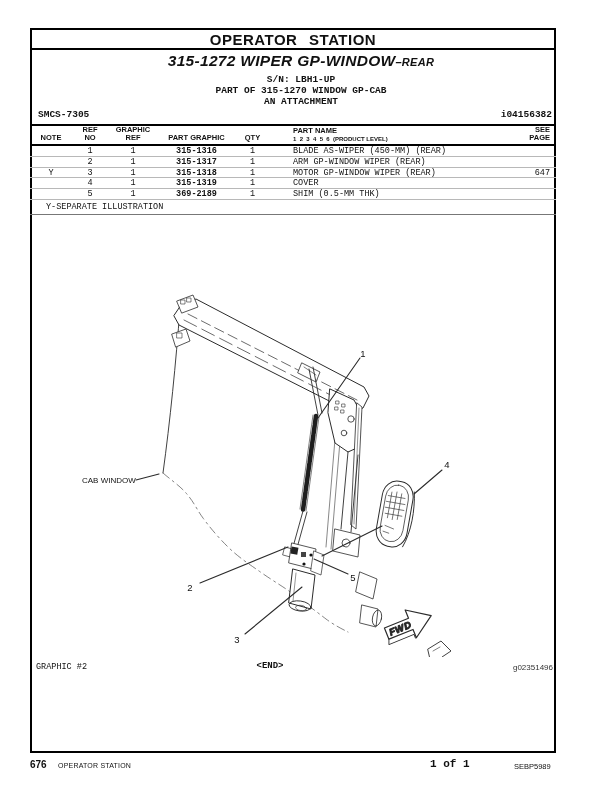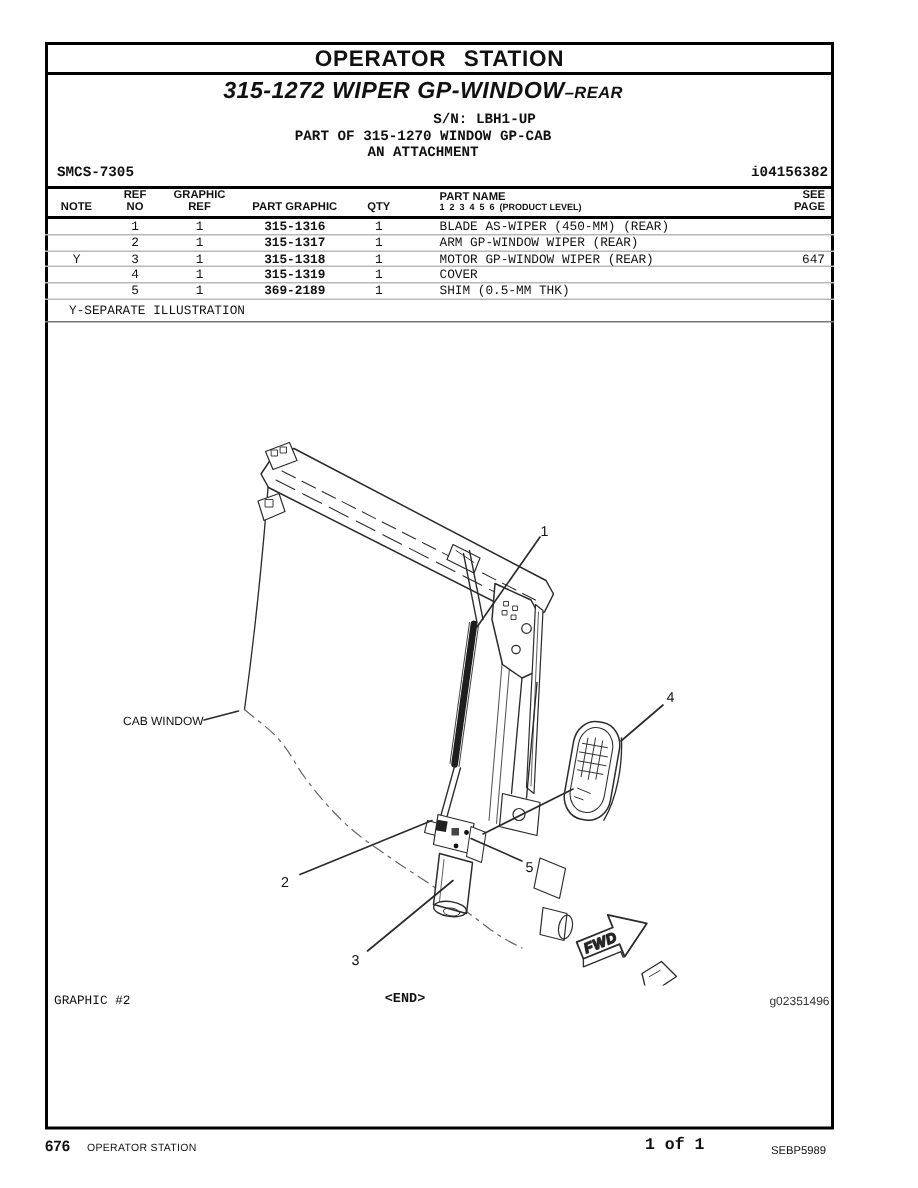--- a/index.html
+++ b/index.html
@@ -6,25 +6,25 @@
   html,body { width:612px; height:792px; }
   body { position:relative; background:#fff; color:#111; font-family:"Liberation Sans",sans-serif; overflow:hidden; }
   .abs { position:absolute; }
 
   
   .frame { left:30px; top:28px; width:526px; height:725px; border:2px solid #000; }
 
   
   .title-box { left:30px; top:28px; width:526px; height:22px; border:2px solid #000; display:flex; align-items:center; justify-content:center; }
   .title-box span { font-size:15px; font-weight:bold; letter-spacing:.5px; word-spacing:7px; }
-  .ctr { left:19px; width:526px; text-align:center; }
+  .ctr { left:38px; width:526px; text-align:center; }
   .main-title { top:52px; font-size:15.5px; font-weight:bold; font-style:italic; letter-spacing:.3px; }
   .main-title .suffix { font-size:11px; }
   .sub { font-family:"Liberation Mono",monospace; font-weight:bold; font-size:9.5px; }
-  .sn { top:74px;margin-left:41px; } .partof { top:85px; } .attach { top:96px; }
+  .sn { top:74px; } .partof { top:85px; } .attach { top:96px; }
   .meta { left:30px; top:109px; width:526px; display:flex; justify-content:space-between; padding:0 4px 0 8px;
           font-family:"Liberation Mono",monospace; font-weight:bold; font-size:9.5px; }
 
   
   .ptable { left:30px; top:124px; width:526px; }
   .thead { display:flex; border-top:2px solid #000; border-bottom:2px solid #000; height:22px; font-size:7.5px; font-weight:bold; line-height:1.15; }
   .thead > div { display:flex; flex-direction:column; justify-content:flex-end; padding-bottom:1px; text-align:center; }
   .c-note{width:42px;} .c-ref{width:36px;} .c-gra{width:50px;} .c-num{width:77px;} .c-qty{width:35px;}
   .c-name{flex:1; text-align:left !important; padding-left:5px;margin-left:18px;} .c-see{width:56px; text-align:right !important; padding-right:6px;}
   .plevel { font-size:6px; font-weight:bold; white-space:pre; }

